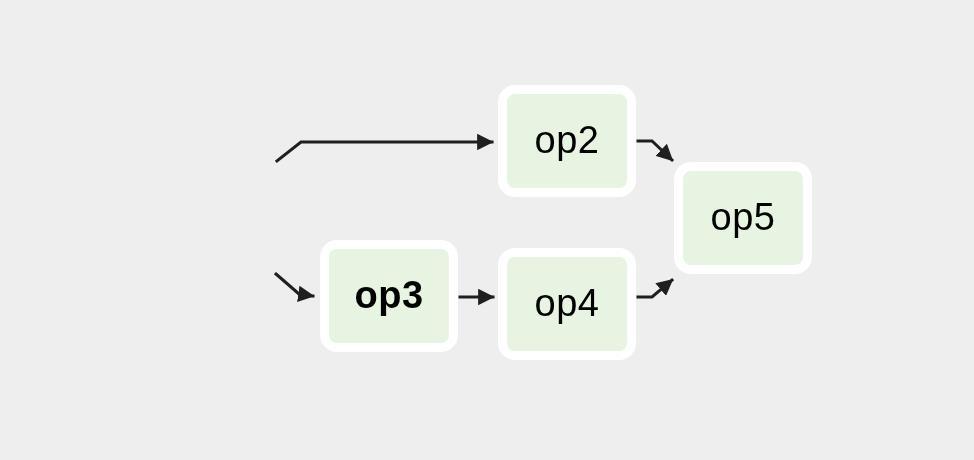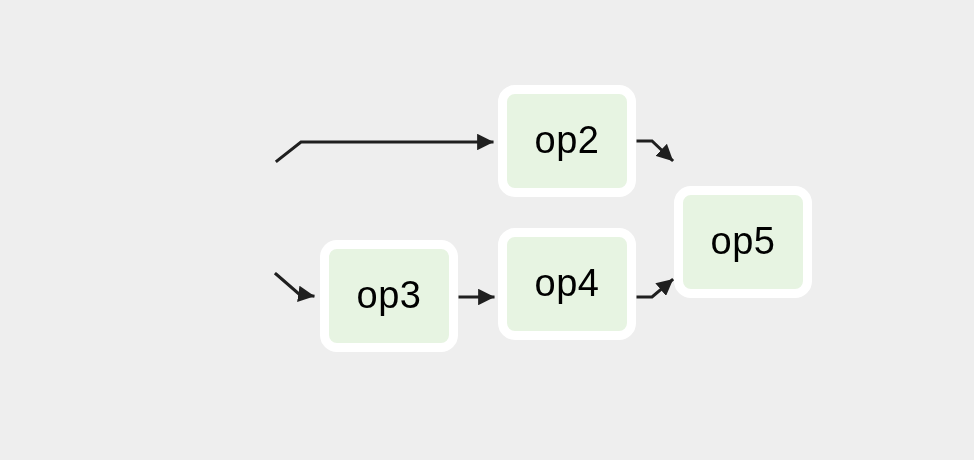--- a/index.html
+++ b/index.html
@@ -67,25 +67,25 @@
     <path class="edge" d="M460,297 L493,297" marker-end="url(#arrow)"></path>
     <path class="edge" d="M638,297 L652,297 L672,280" marker-end="url(#arrow)"></path>
     <path class="edge" d="M638,141 L652,141 L672,160" marker-end="url(#arrow)"></path>
   </svg>
 
 
   <div class="node" style="left:498px; top:85px;">
     <span class="node-label">op2</span>
   </div>
 
-  <div class="node" style="left:320px; top:240px;">
+  <div class="node" style="left:320px; top:240px;font-weight:bold;">
     <span class="node-label">op3</span>
   </div>
 
-  <div class="node" style="left:498px; top:228px;">
+  <div class="node" style="left:498px; top:248px;">
     <span class="node-label">op4</span>
   </div>
 
-  <div class="node" style="left:674px; top:162px;margin-top:24px;">
+  <div class="node" style="left:674px; top:162px;">
     <span class="node-label">op5</span>
   </div>
 
 </div>
 
 </body></html>

